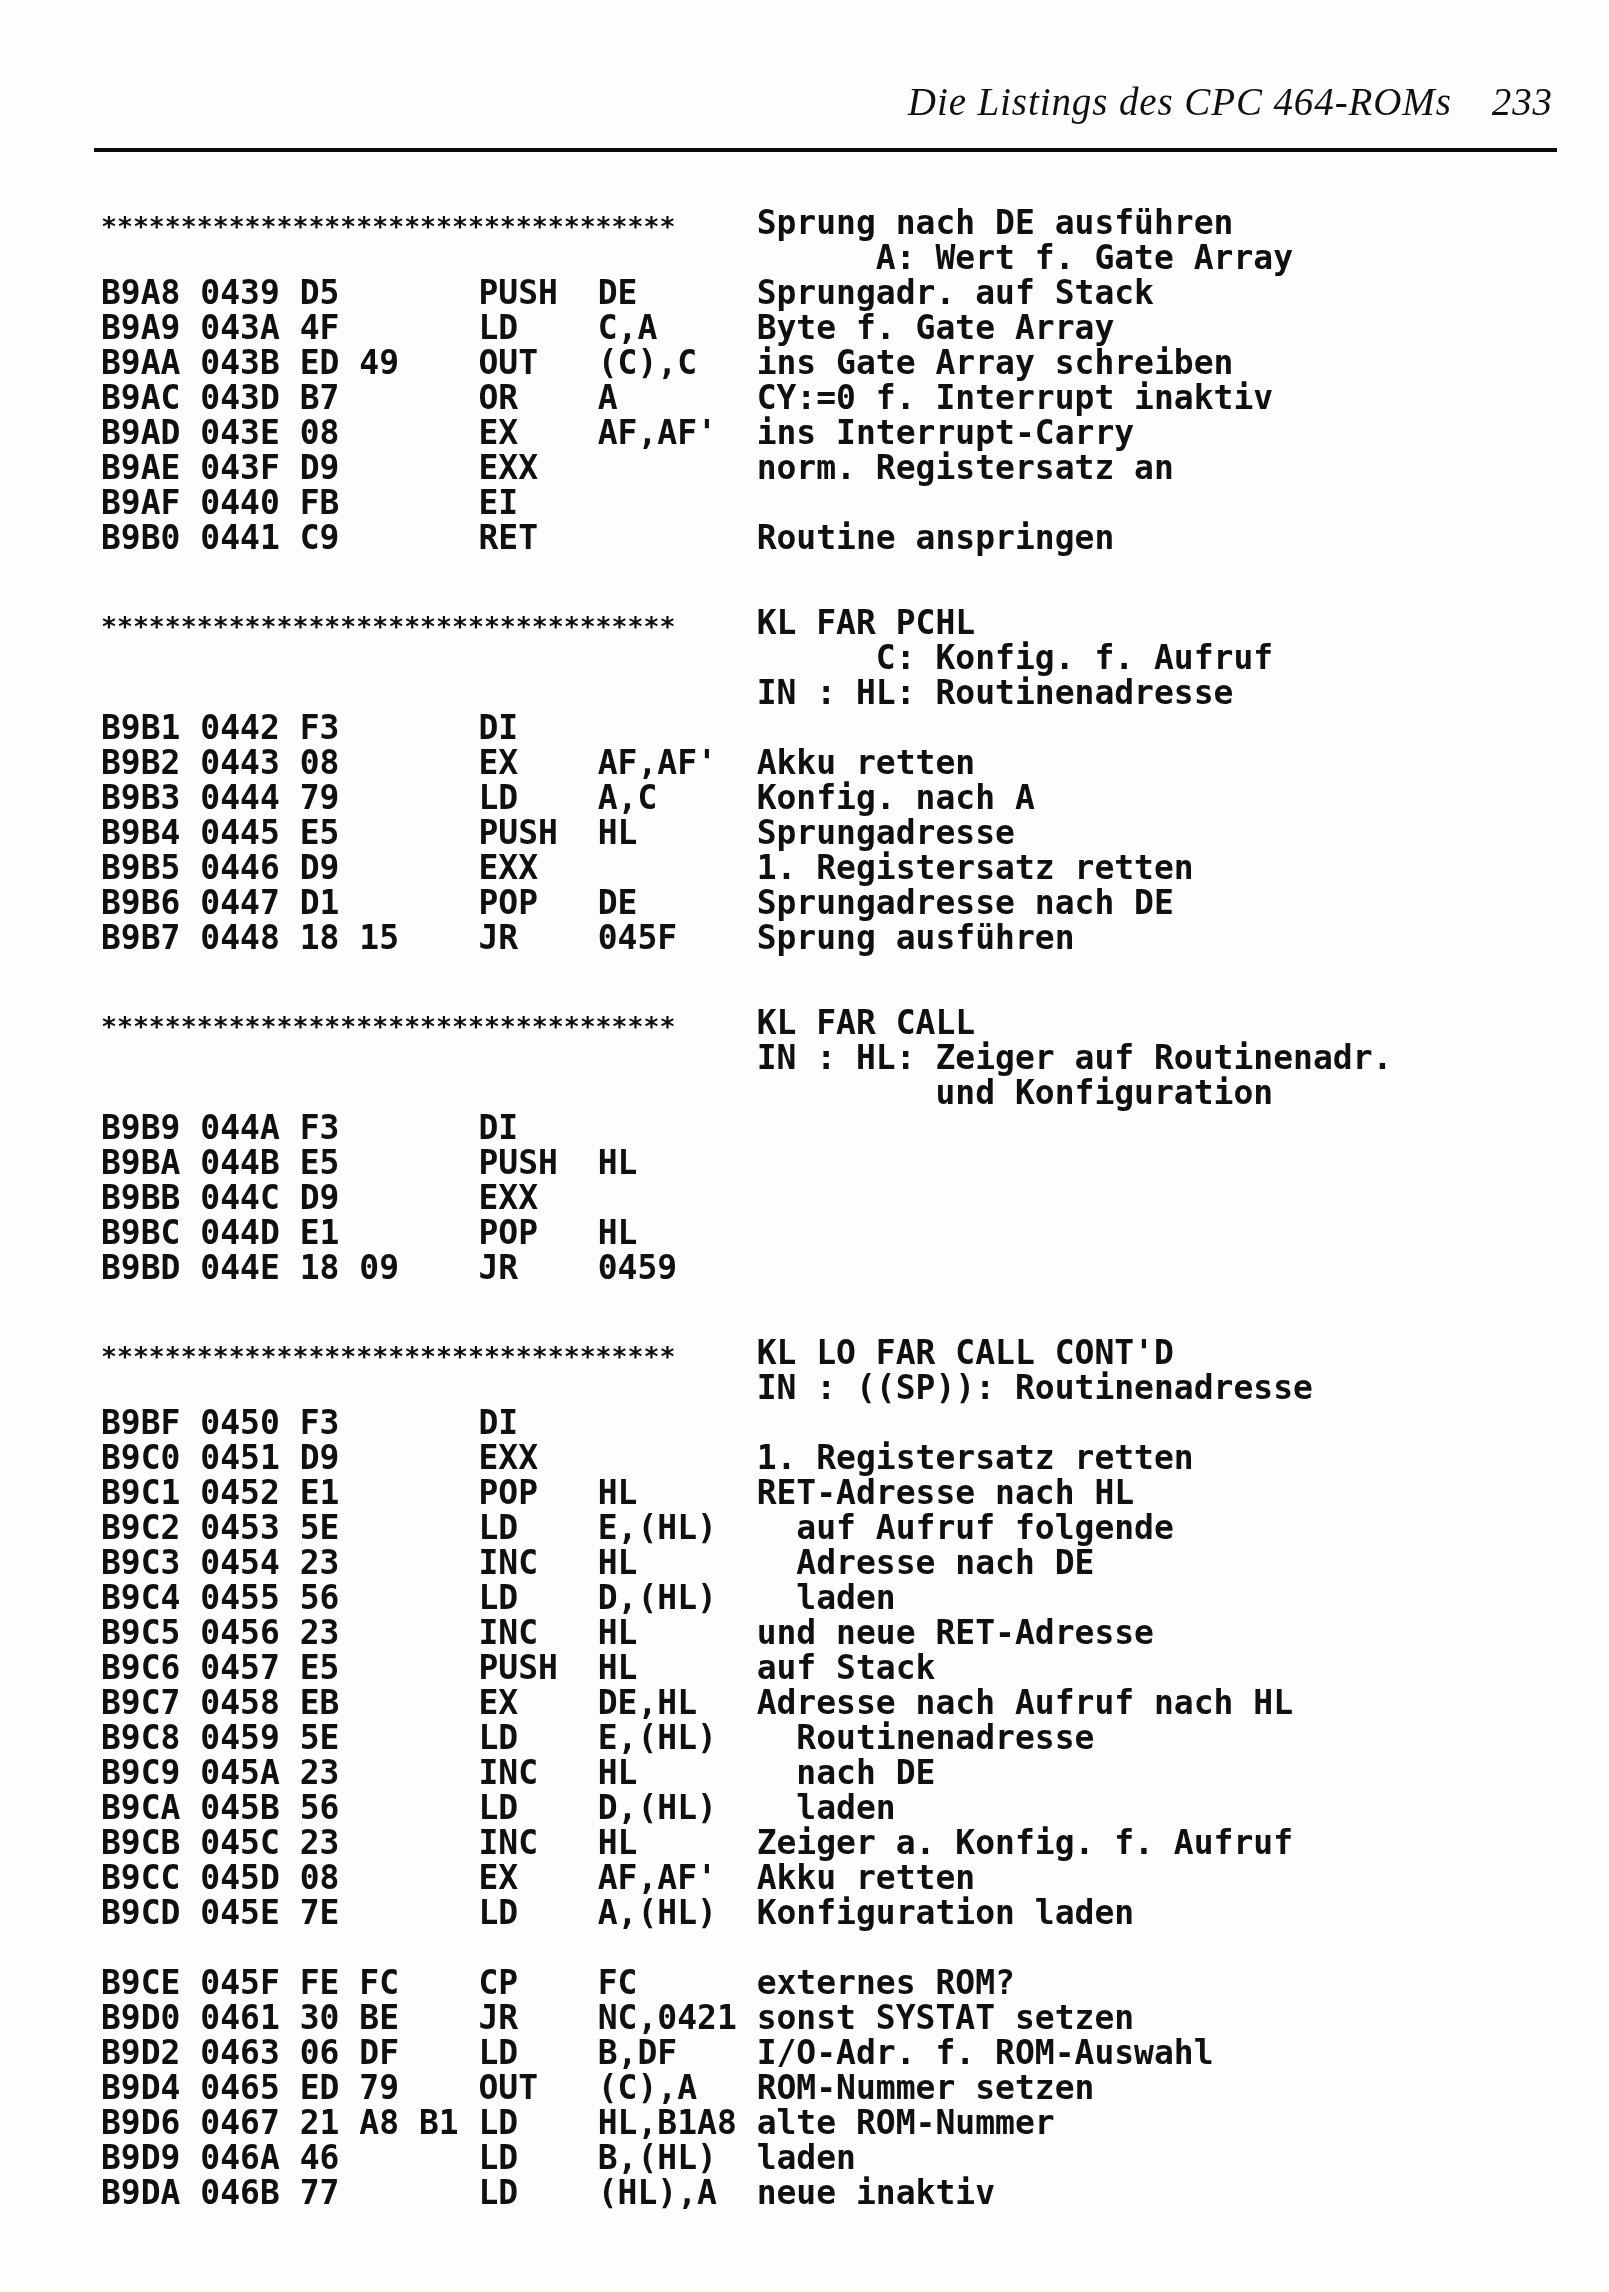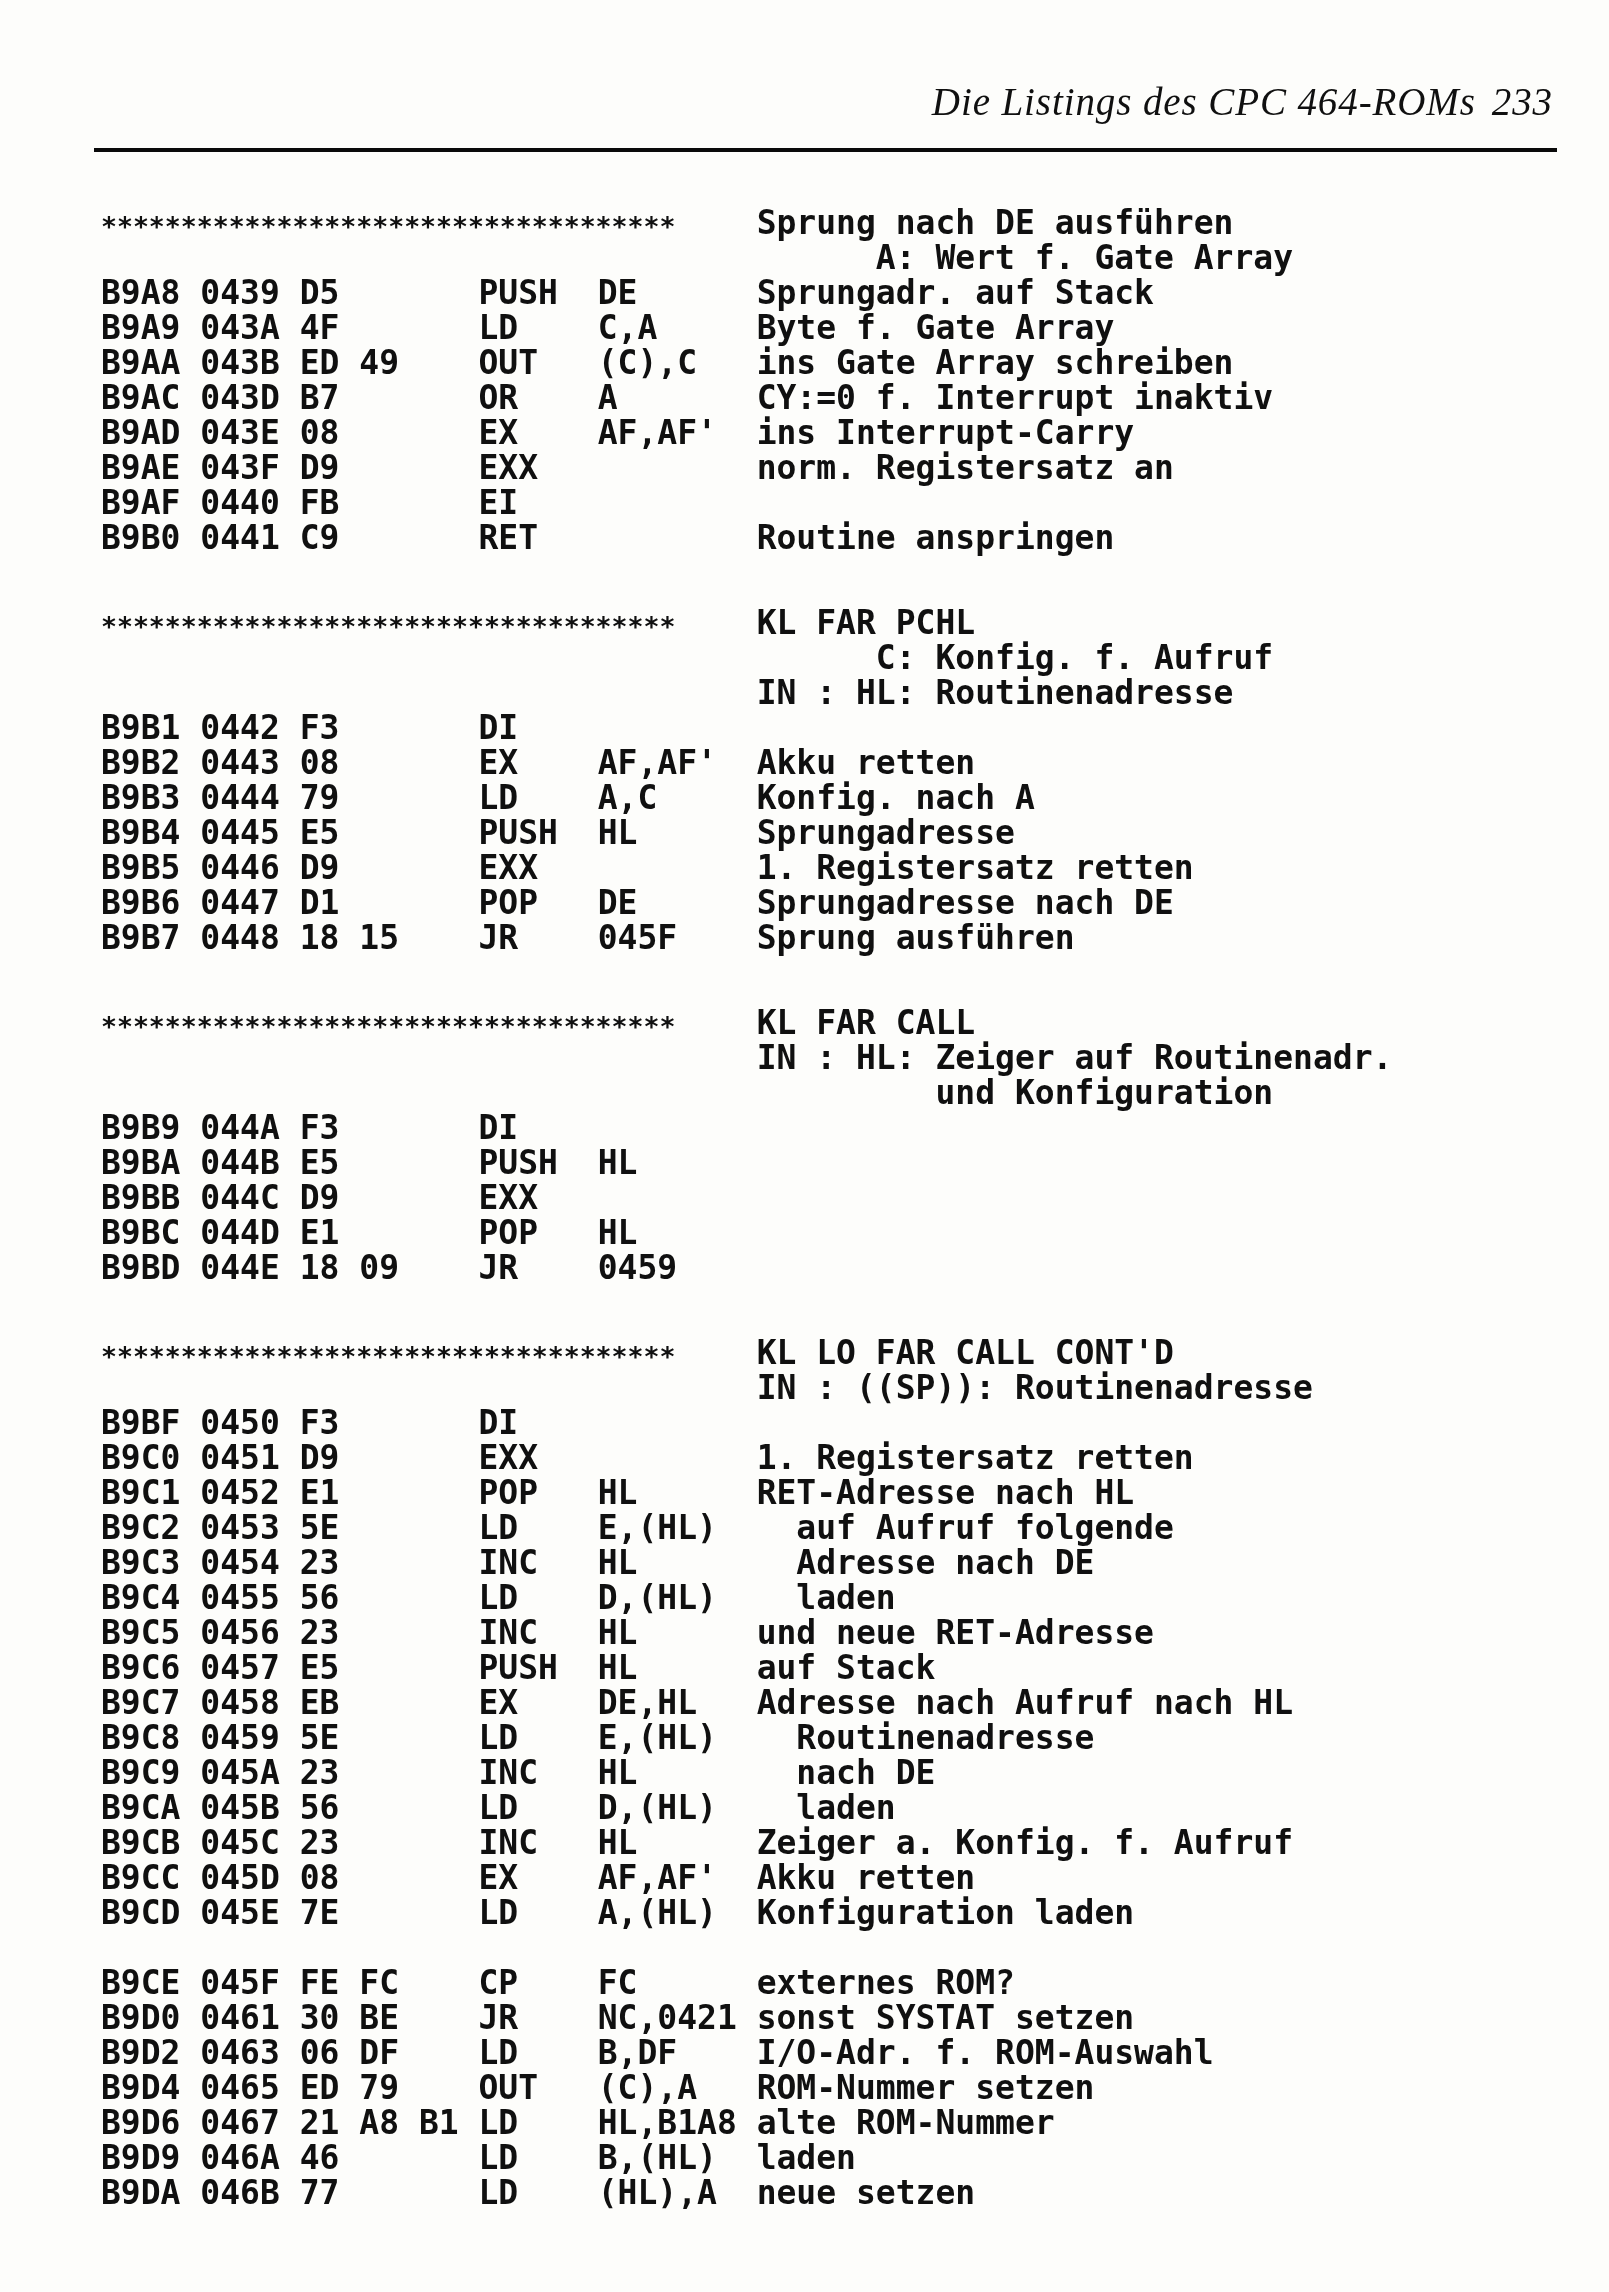--- a/index.html
+++ b/index.html
@@ -14,21 +14,21 @@
   .pagehead{
     position:absolute;
     top:79px;left:91px;right:57px;
     text-align:right;
     font-family:"Liberation Serif", serif;
     font-style:italic;
     font-size:39px;
     letter-spacing:0.9px;
     white-space:pre;
   }
-  .pagehead .pnum{margin-left:16px;}
+  .pagehead .pnum{margin-left:40px;}
   .rule{
     position:absolute;
     left:94px;right:53px;top:148px;
     height:3.7px;background:#0a0a0a;
   }
   
   .listing{
     position:absolute;
     left:101px;top:205px;right:18.3px;
     font-family:"DejaVu Sans Mono", monospace;
@@ -414,19 +414,19 @@
           <span class="f c-mnem">LD</span>
           <span class="f c-oper">B,(HL)</span>
           <span class="f c-comm">laden</span>
         </div>
         <div class="line">
           <span class="f c-addr">B9DA</span>
           <span class="f c-line">046B</span>
           <span class="f c-bytes">77</span>
           <span class="f c-mnem">LD</span>
           <span class="f c-oper">(HL),A</span>
-          <span class="f c-comm">neue setzen</span>
+          <span class="f c-comm">neue inaktiv</span>
         </div>
       </div>
     </div>
 
 </div>
 
 
 </body></html>

